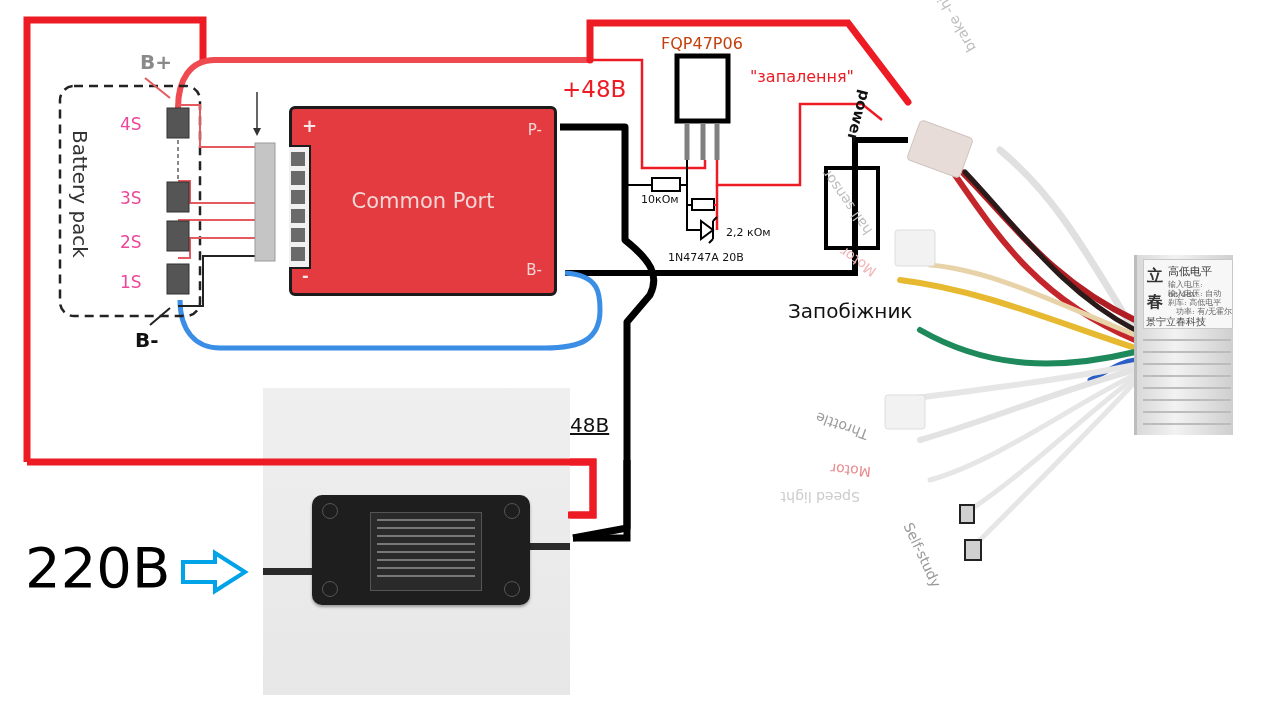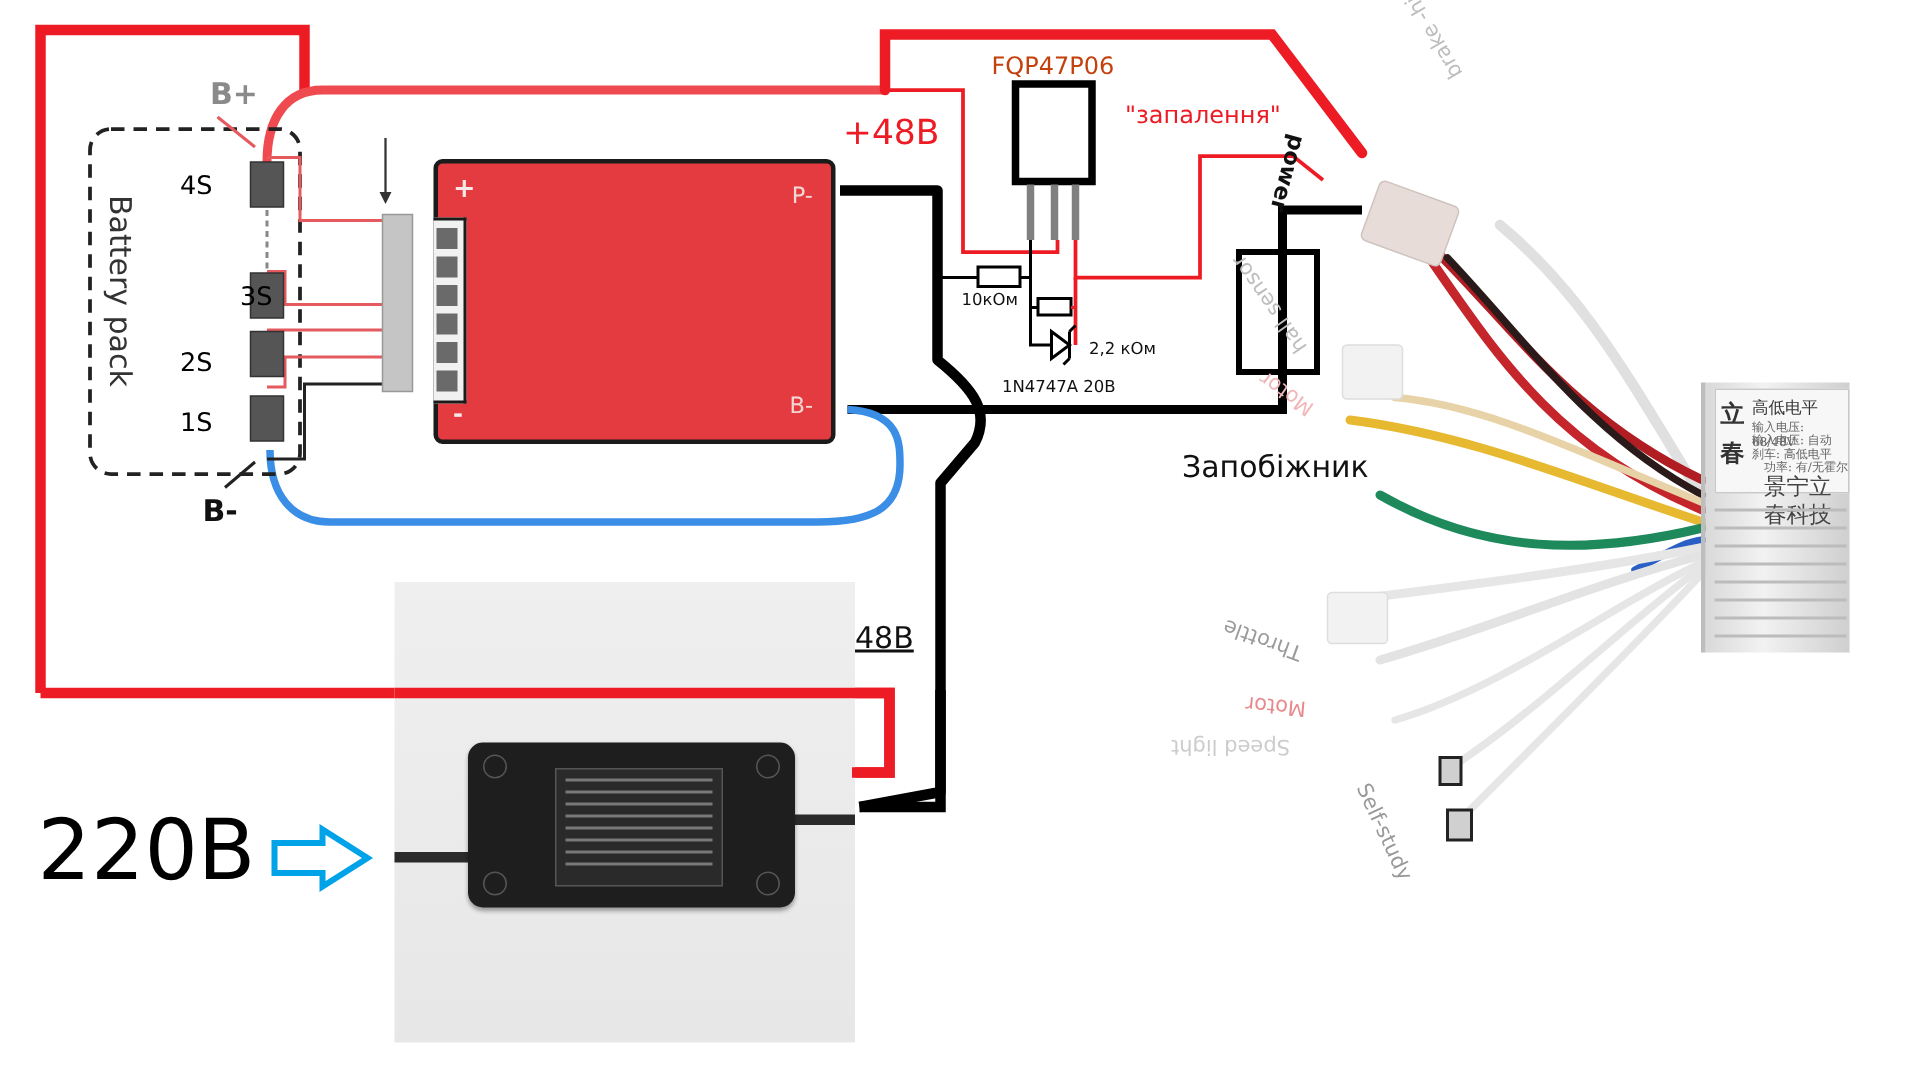--- a/index.html
+++ b/index.html
@@ -1,19 +1,19 @@
 <!DOCTYPE html>
 <html><head>
 <meta charset="utf-8">
 <style>
   html, body { margin:0; padding:0; background:#ffffff; }
   body { width:1280px; height:720px; position:relative; overflow:hidden; font-family:"DejaVu Sans", sans-serif; }
   svg#diagram { position:absolute; left:0; top:0; }
   .lbl { position:absolute; white-space:nowrap; line-height:1; }
-  .lbl-battery { font-family:"DejaVu Sans", sans-serif; color:#000000; font-size:17px; }
+  .lbl-battery { font-family:"DejaVu Sans", sans-serif; color:#ec4899; font-size:17px; }
   .pack-label { position:absolute; left:70px; top:130px; font-size:20px; color:#333; transform-origin:left top; transform:rotate(90deg) translate(0,-100%); }
   .bms-board { position:absolute; left:289px; top:106px; width:268px; height:190px; background:#e33b3f; border:3px solid #1b1b1b; border-radius:6px; box-sizing:border-box; }
   .bms-title { position:absolute; left:0; right:0; top:80px; text-align:center; color:#f3d6d6; font-size:21px; font-family:"DejaVu Sans", sans-serif; }
   .bms-plus { position:absolute; left:10px; top:6px; color:#f7e8e8; font-size:18px; font-weight:bold; }
   .bms-minus { position:absolute; left:10px; bottom:8px; color:#f7e8e8; font-size:16px; font-weight:bold; }
   .bms-pminus { position:absolute; right:12px; top:12px; color:#f3d6d6; font-size:15px; }
   .bms-bminus { position:absolute; right:12px; bottom:14px; color:#f3d6d6; font-size:15px; }
   .bms-conn { position:absolute; left:-3px; top:36px; width:22px; height:124px; background:#f1f1f1; border:2px solid #1b1b1b; border-left:none; box-sizing:border-box; }
   .bms-conn i { display:block; width:14px; height:14px; background:#6a6a6a; margin:5px 0 5px 2px; }
   .charger-photo { position:absolute; left:263px; top:388px; width:307px; height:307px; background:linear-gradient(180deg,#efefef 0%,#e7e7e7 100%); }
@@ -102,38 +102,39 @@
   <rect x="167" y="264" width="22" height="30" fill="#555" stroke="#333"></rect>
   <path d="M145 78 L170 98" stroke="#e45a5e" stroke-width="2"></path>
   <path d="M150 325 L170 308" stroke="#222" stroke-width="2"></path>
 
   <path d="M183 562 L215 562 L215 553 L245 572 L215 591 L215 582 L183 582 Z" fill="#fff" stroke="#00a2e8" stroke-width="4" stroke-linejoin="miter"></path>
 </svg>
 
 <div class="lbl lbl-battery" style="left:140px;top:52px;font-size:20px;font-weight:bold;color:#8a8a8a;">B+</div>
 <div class="lbl lbl-battery" style="left:135px;top:330px;font-size:20px;font-weight:bold;color:#111;">B-</div>
 <div class="lbl lbl-battery" style="left:120px;top:116px;">4S</div>
-<div class="lbl lbl-battery" style="left:120px;top:190px;margin-left:40px;">3S</div>
+<div class="lbl lbl-battery" style="left:120px;top:190px;">3S</div>
 <div class="lbl lbl-battery" style="left:120px;top:234px;">2S</div>
 <div class="lbl lbl-battery" style="left:120px;top:274px;">1S</div>
 <div class="lbl pack-label">Battery pack</div>
 
 <div class="bms-board">
   <div class="bms-conn">
       <i></i>
       <i></i>
       <i></i>
       <i></i>
       <i></i>
       <i></i>
     </div>
   <div class="bms-plus">+</div>
   <div class="bms-minus">-</div>
   <div class="bms-pminus">P-</div>
   <div class="bms-bminus">B-</div>
+  <div class="bms-title">Common Port</div>
 </div>
 
 <div class="lbl" style="left:661px;top:36px;font-size:16px;color:#c2410c;">FQP47P06</div>
 <div class="lbl" style="left:562px;top:78px;font-size:23px;color:#ed1c24;">+48В</div>
 <div class="lbl" style="left:750px;top:69px;font-size:16px;color:#ed1c24;">"запалення"</div>
 <div class="lbl" style="left:641px;top:194px;font-size:11px;color:#111;">10кОм</div>
 <div class="lbl" style="left:726px;top:197px;font-size:11px;color:#111;margin-top:30px;">2,2 кОм</div>
 <div class="lbl" style="left:668px;top:252px;font-size:11px;color:#111;">1N4747A 20В</div>
 <div class="lbl" style="left:788px;top:301px;font-size:20px;color:#111;">Запобіжник</div>
 <div class="lbl" style="left:570px;top:415px;font-size:20px;color:#111;text-decoration:underline;">48В</div>
@@ -151,21 +152,21 @@
 
 <div class="controller-box">
   <div class="controller-label">
     <span class="ctrl-big" style="left:3px;top:6px;">立</span>
     <span class="ctrl-big" style="left:3px;top:32px;">春</span>
     <span class="ctrl-small" style="left:24px;top:4px;font-size:11px;color:#333;">高低电平</span>
     <span class="ctrl-small" style="left:24px;top:19px;">输入电压: 68/48V</span>
     <span class="ctrl-small" style="left:24px;top:28px;">输入电压: 自动</span>
     <span class="ctrl-small" style="left:24px;top:37px;">刹车: 高低电平</span>
     <span class="ctrl-small" style="left:32px;top:46px;">功率: 有/无霍尔</span>
-    <span class="ctrl-small" style="left:2px;top:55px;font-size:15px;color:#444;margin-left:30px;">景宁立春科技</span>
+    <span class="ctrl-small" style="left:2px;top:55px;font-size:10px;color:#444;">景宁立春科技</span>
   </div>
   <div class="controller-fin" style="top:84px"></div>
   <div class="controller-fin" style="top:96px"></div>
   <div class="controller-fin" style="top:108px"></div>
   <div class="controller-fin" style="top:120px"></div>
   <div class="controller-fin" style="top:132px"></div>
   <div class="controller-fin" style="top:144px"></div>
   <div class="controller-fin" style="top:156px"></div>
   <div class="controller-fin" style="top:168px"></div>
 </div>

